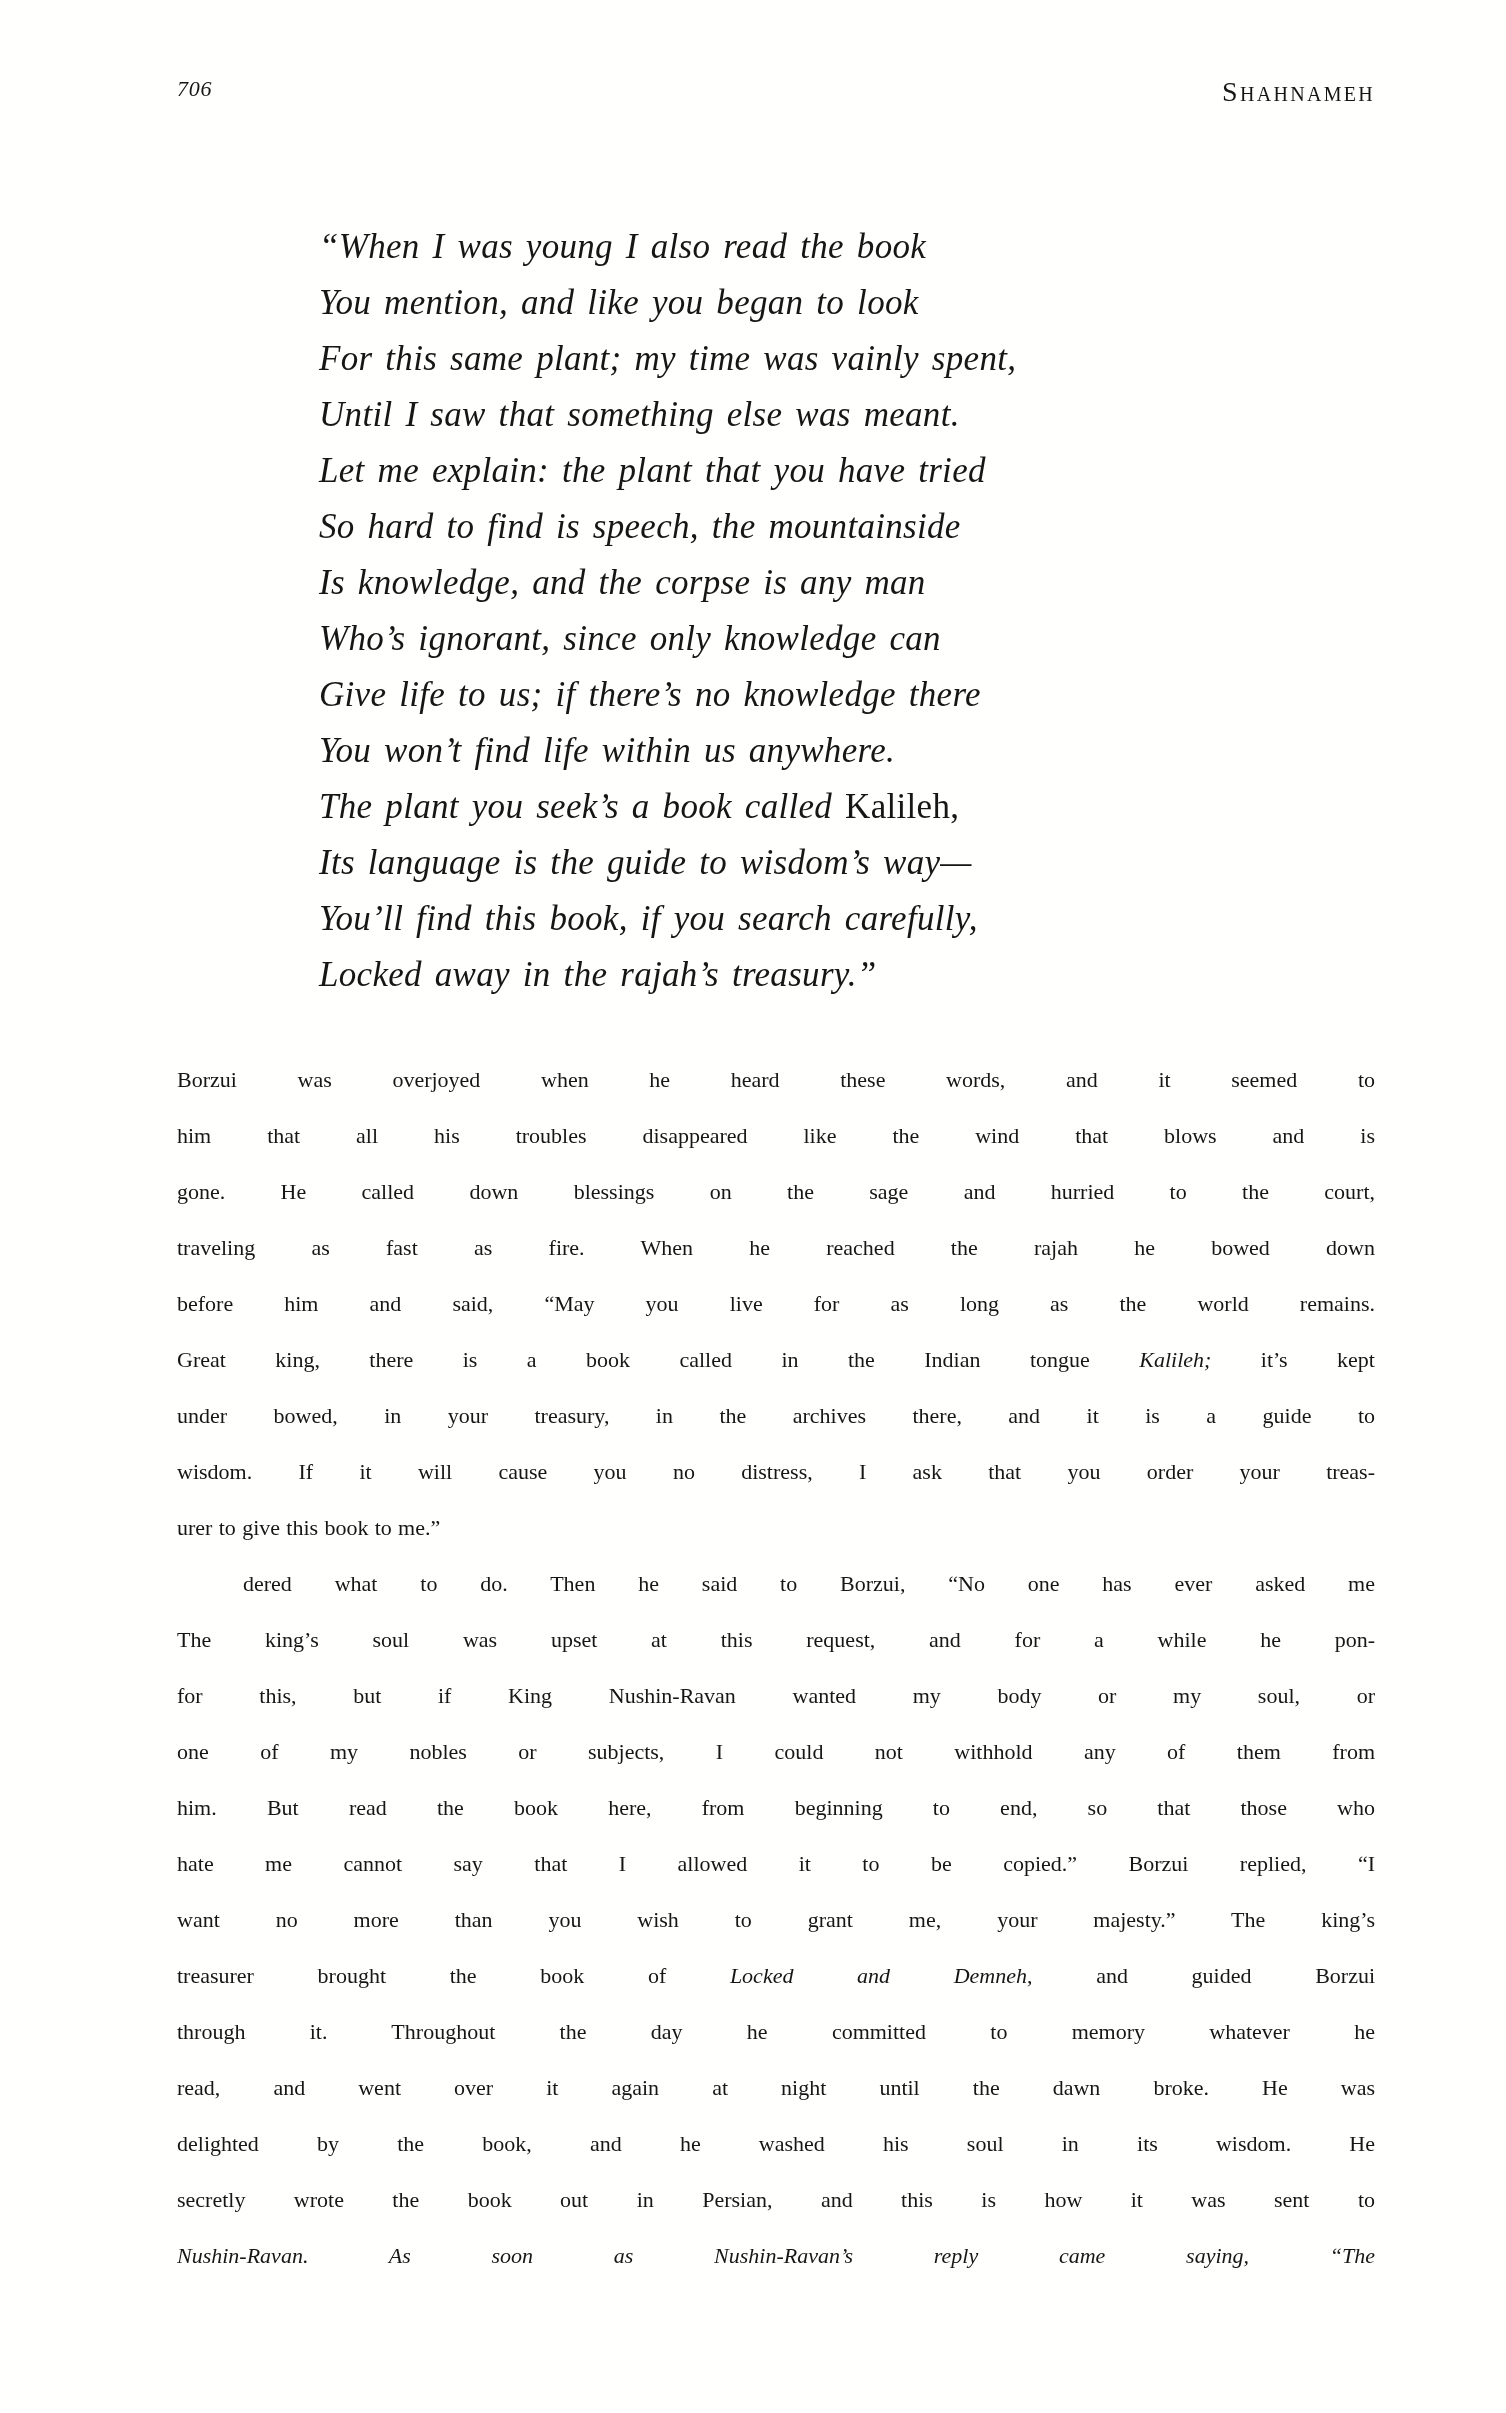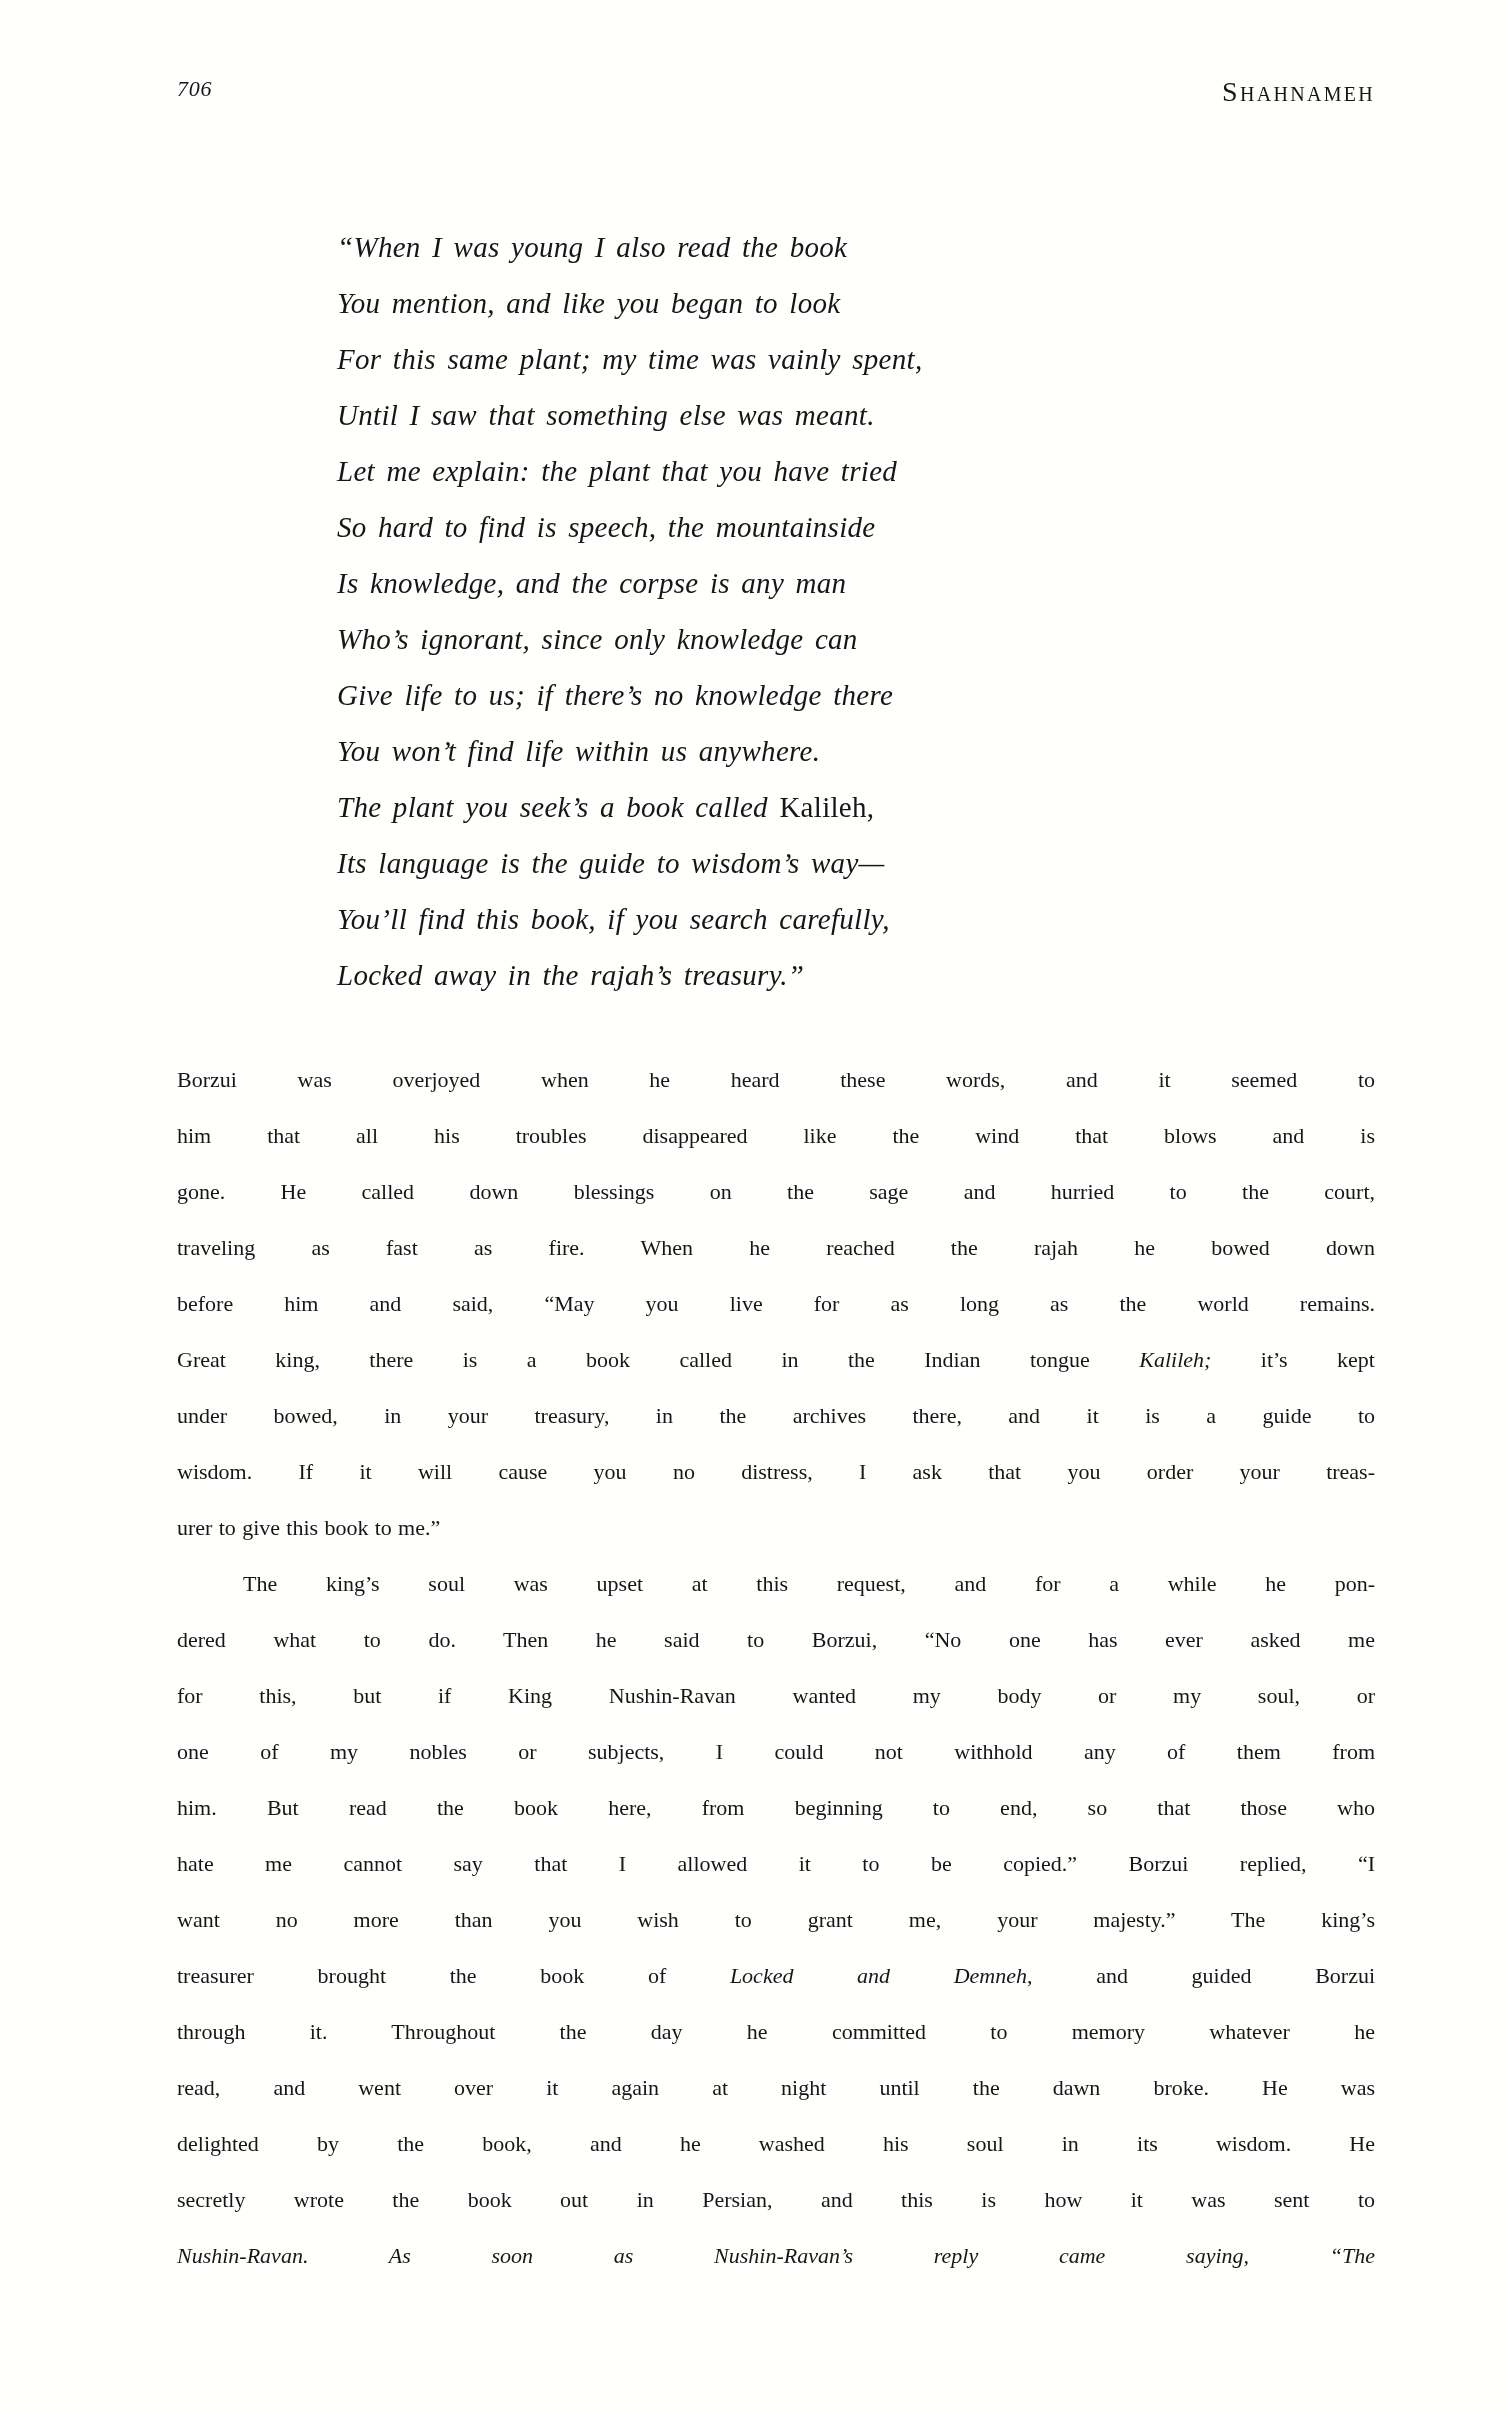--- a/index.html
+++ b/index.html
@@ -36,24 +36,24 @@
     display: block;
     text-align: right;
     font-variant: small-caps;
     font-size: 28px;
     letter-spacing: 2.3px;
   }
   
   .verse {
     position: absolute;
     top: 219px;
-    left: 337px;
+    left: 319px;
     width: 859px;
     font-style: italic;
-    font-size: 29px;
+    font-size: 35px;
     line-height: 56px;
     letter-spacing: 0.3px;
     word-spacing: 3.9px;
     white-space: nowrap;
   }
   .verse .seg.alt { font-style: normal; }
   
   .prose {
     position: absolute;
     top: 1052px;
@@ -104,22 +104,22 @@
         <div class="line"><span class="seg">him that all his troubles disappeared like the wind that blows and is</span></div>
         <div class="line"><span class="seg">gone. He called down blessings on the sage and hurried to the court,</span></div>
         <div class="line"><span class="seg">traveling as fast as fire. When he reached the rajah he bowed down</span></div>
         <div class="line"><span class="seg">before him and said, “May you live for as long as the world remains.</span></div>
         <div class="line"><span class="seg">Great king, there is a book called in the Indian tongue </span><span class="seg alt">Kalileh;</span><span class="seg"> it’s kept</span></div>
         <div class="line"><span class="seg">under bowed, in your treasury, in the archives there, and it is a guide to</span></div>
         <div class="line"><span class="seg">wisdom. If it will cause you no distress, I ask that you order your treas-</span></div>
         <div class="line"><span class="seg">urer to give this book to me.”</span></div>
       </div>
     <div class="para indent flush-last">
+        <div class="line"><span class="seg">dered what to do. Then he said to Borzui, “No one has ever asked me</span></div>
         <div class="line"><span class="seg">The king’s soul was upset at this request, and for a while he pon-</span></div>
-        <div class="line"><span class="seg">dered what to do. Then he said to Borzui, “No one has ever asked me</span></div>
         <div class="line"><span class="seg">for this, but if King Nushin-Ravan wanted my body or my soul, or</span></div>
         <div class="line"><span class="seg">one of my nobles or subjects, I could not withhold any of them from</span></div>
         <div class="line"><span class="seg">him. But read the book here, from beginning to end, so that those who</span></div>
         <div class="line"><span class="seg">hate me cannot say that I allowed it to be copied.” Borzui replied, “I</span></div>
         <div class="line"><span class="seg">want no more than you wish to grant me, your majesty.” The king’s</span></div>
         <div class="line"><span class="seg">treasurer brought the book of </span><span class="seg alt">Locked and Demneh</span><span class="seg">, and guided Borzui</span></div>
         <div class="line"><span class="seg">through it. Throughout the day he committed to memory whatever he</span></div>
         <div class="line"><span class="seg">read, and went over it again at night until the dawn broke. He was</span></div>
         <div class="line"><span class="seg">delighted by the book, and he washed his soul in its wisdom. He</span></div>
         <div class="line"><span class="seg">secretly wrote the book out in Persian, and this is how it was sent to</span></div>

